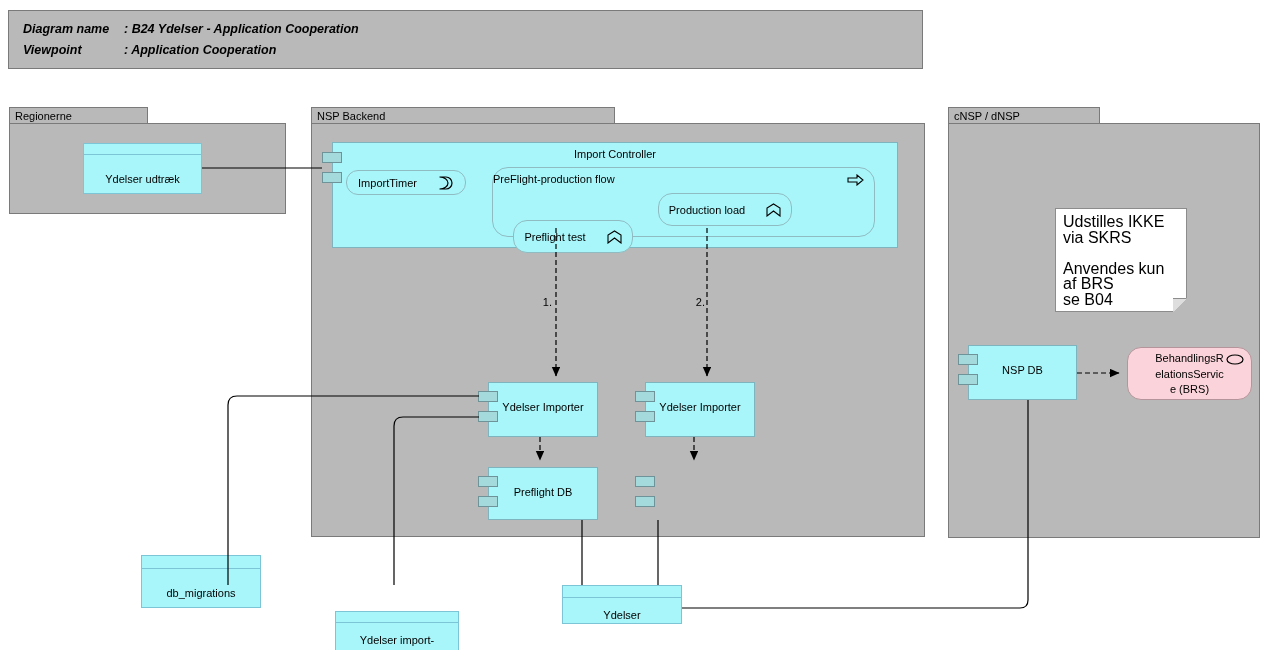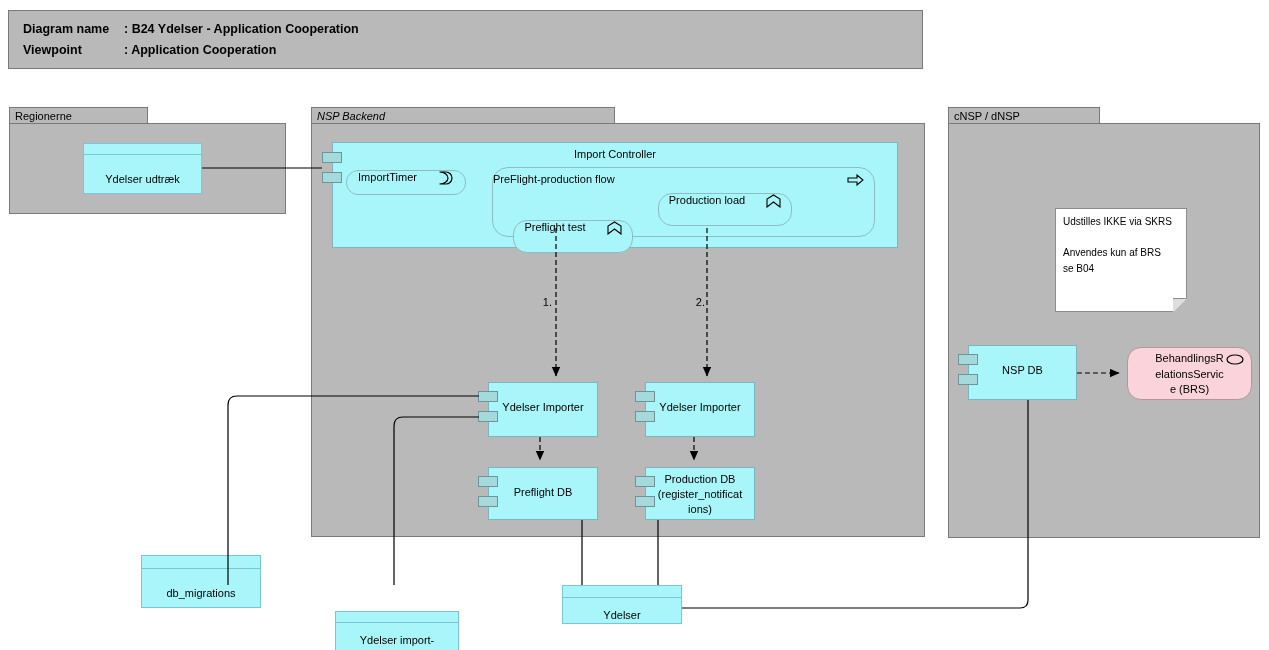--- a/index.html
+++ b/index.html
@@ -4,50 +4,50 @@
 <style>
   html,body{margin:0;padding:0;background:#ffffff;}
   #canvas{
     position:relative;width:1269px;height:650px;overflow:hidden;
     font-family:"Liberation Sans",sans-serif;color:var(--text,#000);
     background:#ffffff;
   }
   .abs{position:absolute;box-sizing:border-box;}
   
   .title-box{background:var(--group_fill);border:1px solid var(--group_border);
-    padding:8px 0 0 14px;font-size:12.5px;font-weight:bold;line-height:21px;}
+    padding:8px 0 0 14px;font-size:12.5px;font-weight:bold;line-height:21px;font-style:italic;}
   .title-row{white-space:pre;}
   .title-label{display:inline-block;width:101px;}
   
   .group-tab{background:var(--group_fill);border:1px solid var(--group_border);border-bottom:none;
     font-size:11px;line-height:16px;padding-left:5px;}
   .group-body{background:var(--group_fill);border:1px solid var(--group_border);}
   
   .component{background:var(--element_fill);border:1px solid var(--element_border);
     font-size:11px;text-align:center;}
   .component .lbl{display:block;padding-top:18px;}
   .component .lbl.top4{padding-top:4px;line-height:15px;}
   .ctab{background:var(--tab_fill);border:1px solid var(--tab_border);}
   
   .rounded{background:var(--element_fill);border:1px solid var(--inner_border);
-    font-size:11px;display:flex;align-items:flex-start;justify-content:center;gap:21px;}
+    font-size:11px;display:flex;align-items:center;justify-content:center;gap:21px;}
   .flow-box{background:var(--element_fill);border:1px solid var(--inner_border);font-size:11px;}
   .flow-title{text-align:left;padding-top:5px;}
   
   .dataobject{background:var(--element_fill);border:1px solid var(--dataobject_border);
     font-size:11px;text-align:center;display:flex;flex-direction:column;gap:10px;}
   .dataobject .band{border-bottom:1px solid var(--dataobject_border);}
   .dataobject .lbl{flex:1;display:flex;align-items:center;justify-content:center;line-height:15px;}
   
   .service{background:var(--service_fill);border:1px solid var(--service_border);border-radius:14px;
     font-size:11px;text-align:center;line-height:15.5px;padding-top:3px;}
   
   .note{background:var(--note_fill);border:1px solid var(--note_border);
     clip-path:polygon(0 0,100% 0,100% calc(100% - 14px),calc(100% - 14px) 100%,0 100%);
-    font-size:10px;line-height:15.5px;padding:5px 7px;}
+    font-size:16px;line-height:15.5px;padding:5px 7px;}
   .note-fold{position:absolute;right:0;bottom:0;width:14px;height:14px;
     background:#dedede;clip-path:polygon(0 100%,100% 0,0 0);border-top:1px solid var(--note_border);}
   .multiline{white-space:pre-line;}
   .edge-label{font-size:11px;text-align:right;}
   svg.wires{position:absolute;left:0;top:0;pointer-events:none;}
   svg.wires path{pointer-events:stroke;}
   .icon{display:inline-flex;flex:none;}
 </style>
 </head>
 <body>
@@ -57,21 +57,21 @@
   <div class="abs title-box" style="left:8px;top:10px;width:915px;height:59px;">
     <div class="title-row"><span class="title-label">Diagram name</span><span>: B24 Ydelser - Application Cooperation</span></div>
     <div class="title-row"><span class="title-label">Viewpoint</span><span>: Application Cooperation</span></div>
   </div>
 
   <div class="abs group-tab" style="left:9px;top:107px;width:139px;height:17px;">
     <span>Regionerne</span>
   </div>
   <div class="abs group-body" style="left:9px;top:123px;width:277px;height:91px;"></div>
 
-  <div class="abs group-tab" style="left:311px;top:107px;width:304px;height:24px;font-style:italic;">
+  <div class="abs group-tab" style="left:311px;top:107px;width:304px;height:24px;">
     <span>NSP Backend</span>
   </div>
   <div class="abs group-body" style="left:311px;top:123px;width:614px;height:414px;"></div>
 
   <div class="abs group-tab" style="left:948px;top:107px;width:152px;height:17px;">
     <span>cNSP / dNSP</span>
   </div>
   <div class="abs group-body" style="left:948px;top:123px;width:312px;height:415px;"></div>
 
   <div class="abs dataobject" style="left:83px;top:143px;width:119px;height:51px;">
@@ -132,25 +132,20 @@
   </div>
   <div class="abs ctab" style="left:635px;top:391px;width:20px;height:11px;"></div>
   <div class="abs ctab" style="left:635px;top:411px;width:20px;height:11px;"></div>
 
   <div class="abs component" style="left:488px;top:467px;width:110px;height:53px;">
     <span class="lbl">Preflight DB</span>
   </div>
   <div class="abs ctab" style="left:478px;top:476px;width:20px;height:11px;"></div>
   <div class="abs ctab" style="left:478px;top:496px;width:20px;height:11px;"></div>
 
-  <div class="abs component" style="left:645px;top:467px;width:110px;height:53px;">
-    <span class="lbl top4 multiline">Production DB
-(register_notificat
-ions)</span>
-  </div>
   <div class="abs ctab" style="left:635px;top:476px;width:20px;height:11px;"></div>
   <div class="abs ctab" style="left:635px;top:496px;width:20px;height:11px;"></div>
 
   <div class="abs component" style="left:968px;top:345px;width:109px;height:55px;">
     <span class="lbl">NSP DB</span>
   </div>
   <div class="abs ctab" style="left:958px;top:354px;width:20px;height:11px;"></div>
   <div class="abs ctab" style="left:958px;top:374px;width:20px;height:11px;"></div>
 
   <div class="abs service" style="left:1127px;top:347px;width:125px;height:53px;">

